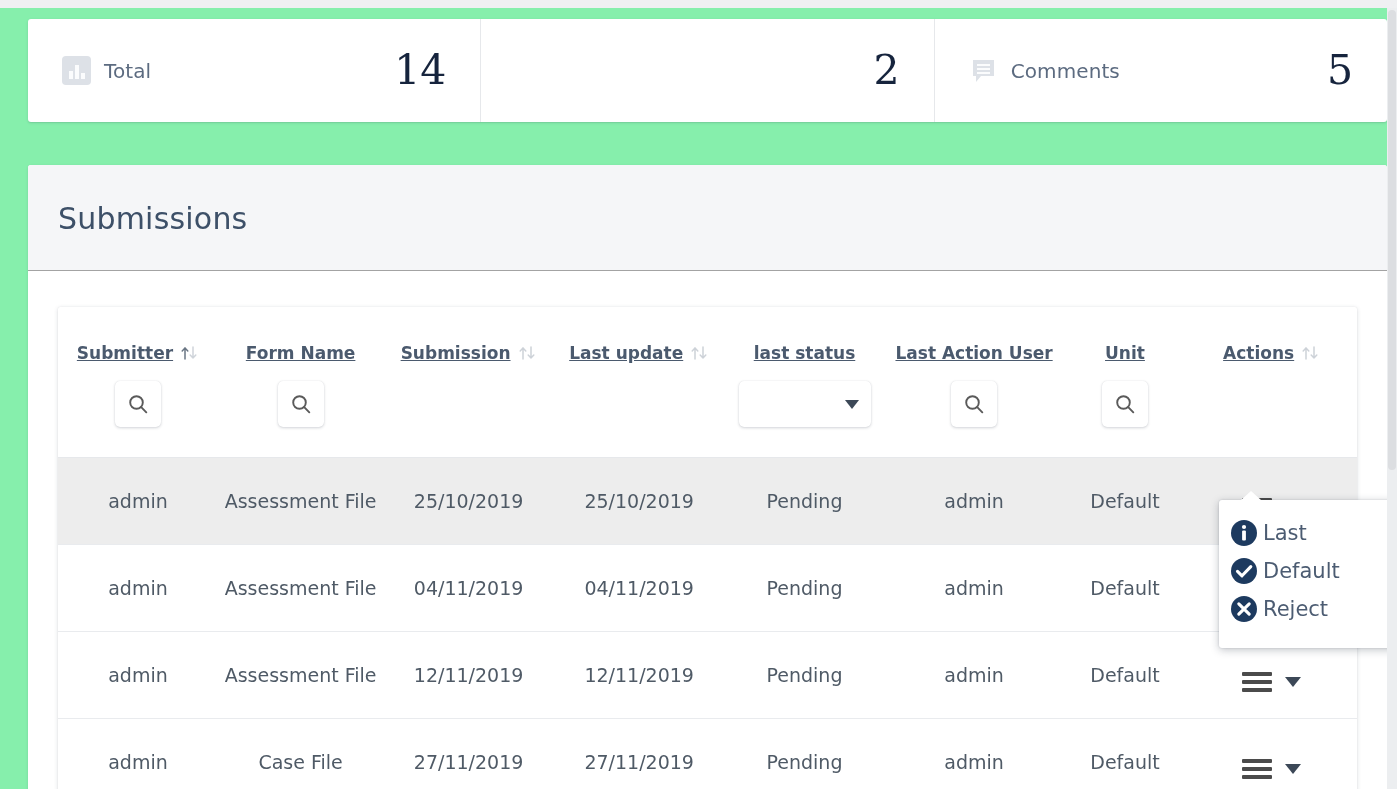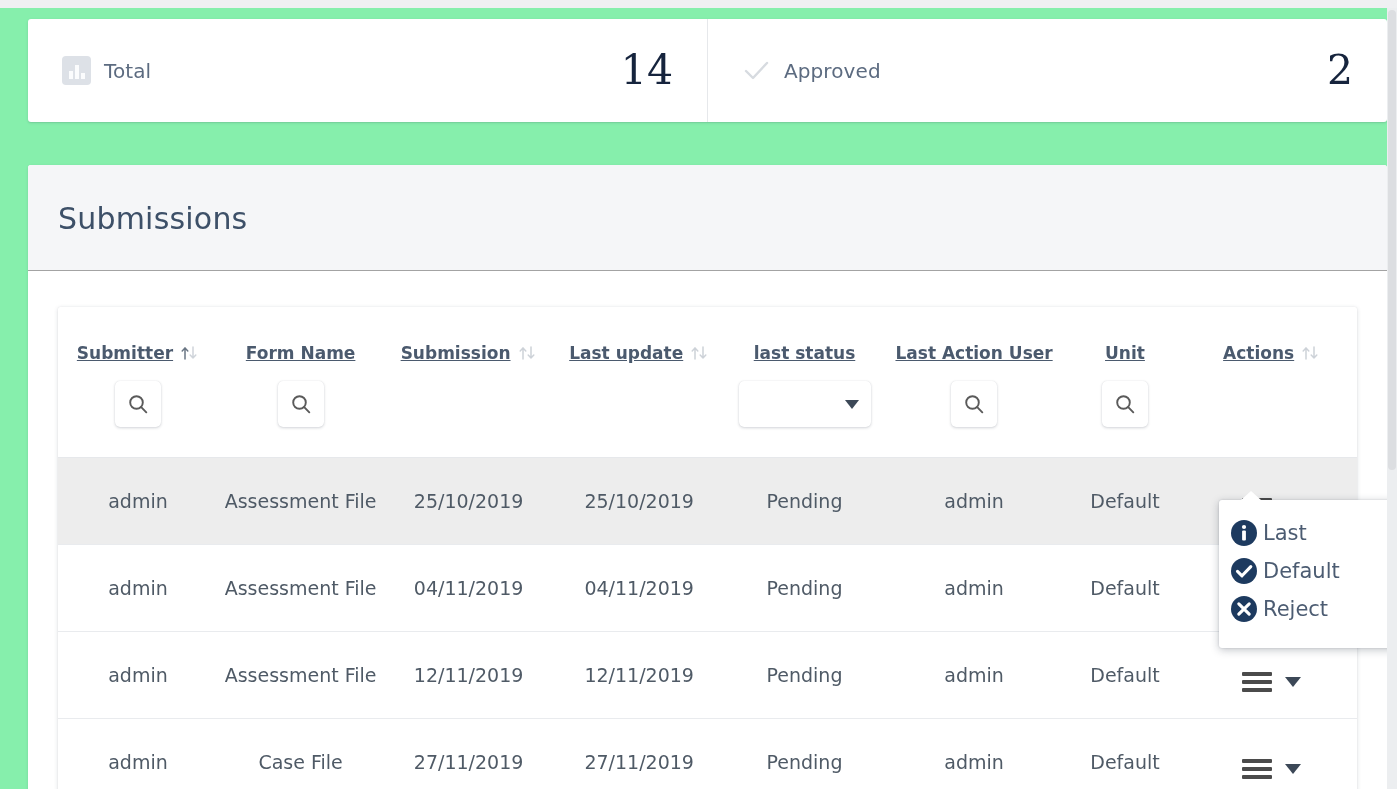--- a/index.html
+++ b/index.html
@@ -276,32 +276,38 @@
             <rect x="13" y="9" width="4" height="14" fill="#fbfcfd"></rect>
             <rect x="19" y="17" width="4" height="6" fill="#fbfcfd"></rect>
           </svg>
         </span>
         <span class="stat-label">Total</span>
       </div>
       <span class="stat-value">14</span>
     </div>
 
     <div class="stat-card">
+      <span class="stat-value">2</span>
+    </div>
+
+
+    <div class="stat-card">
       <div class="stat-left">
         <span class="stat-icon">
           <svg width="29" height="29" viewBox="0 0 29 29">
-            <path d="M4 15 L11 22 L25 7" fill="none" stroke="#d7dbe0" stroke-width="2.4" stroke-linecap="round" stroke-linejoin="round"></path>
+            <path d="M4 4 H25 V20 H12 L7 26 V20 H4 Z" fill="#dde1e7"></path>
+            <rect x="8" y="8" width="13" height="2" fill="#fbfcfd"></rect>
+            <rect x="8" y="12" width="13" height="2" fill="#fbfcfd"></rect>
+            <rect x="8" y="16" width="13" height="2" fill="#fbfcfd"></rect>
           </svg>
         </span>
-        <span class="stat-label">Approved</span>
+        <span class="stat-label">Comments</span>
       </div>
-      <span class="stat-value">2</span>
-    </div>
-
-
+      <span class="stat-value">5</span>
+    </div>
 
   </div>
 
   <div class="panel">
     <div class="panel-head">
       <span class="panel-title">Submissions</span>
     </div>
 
     <div class="panel-body">
       <div class="table-card">

